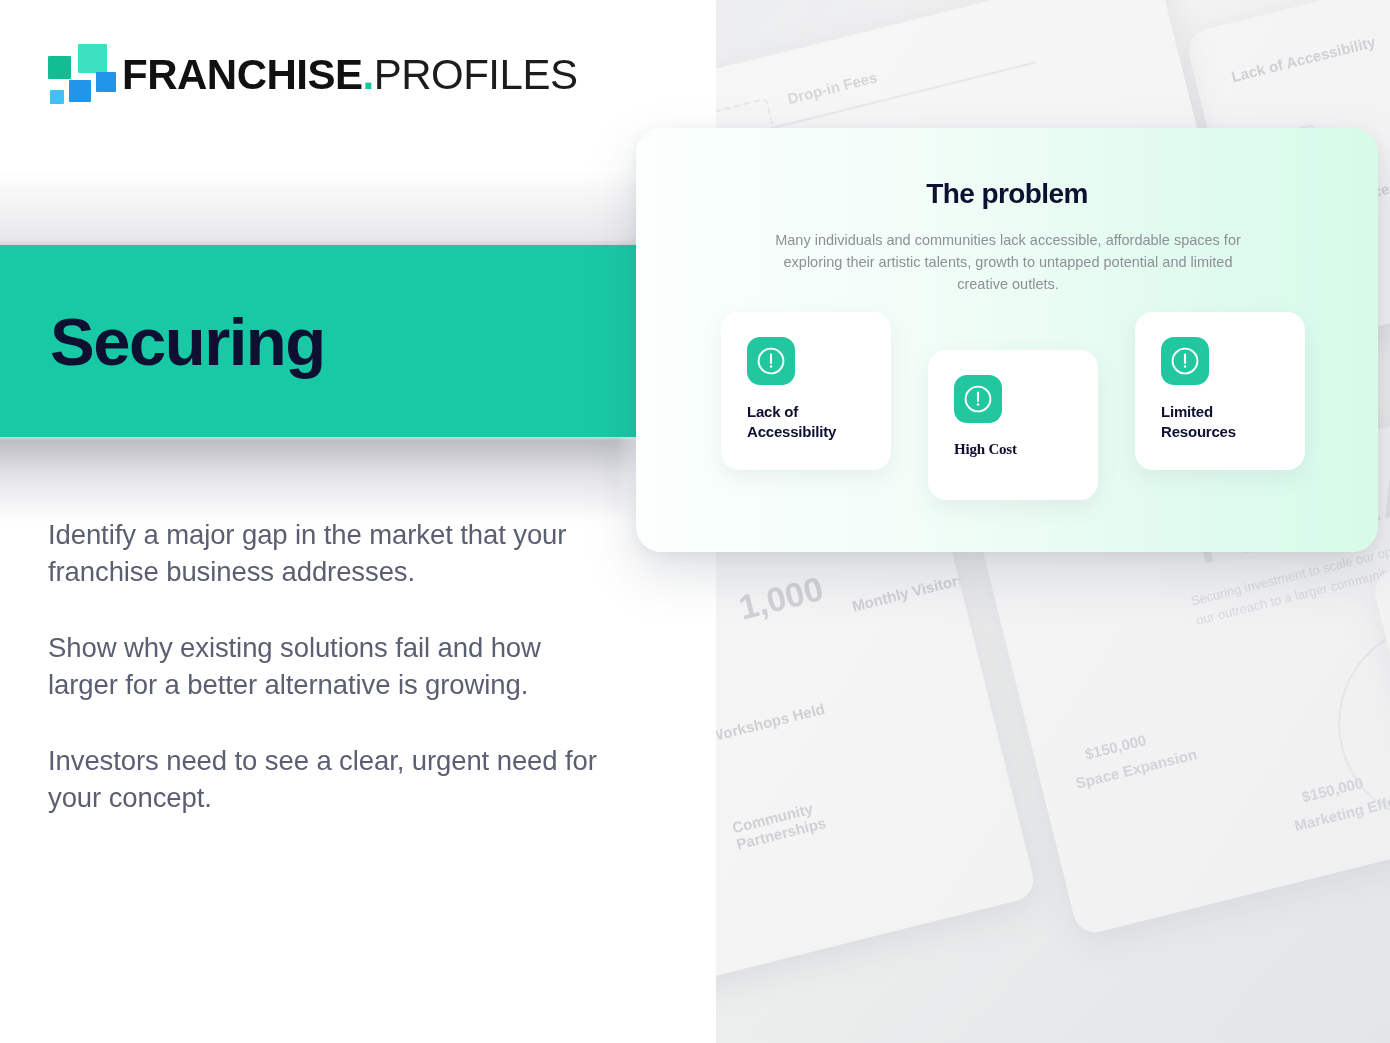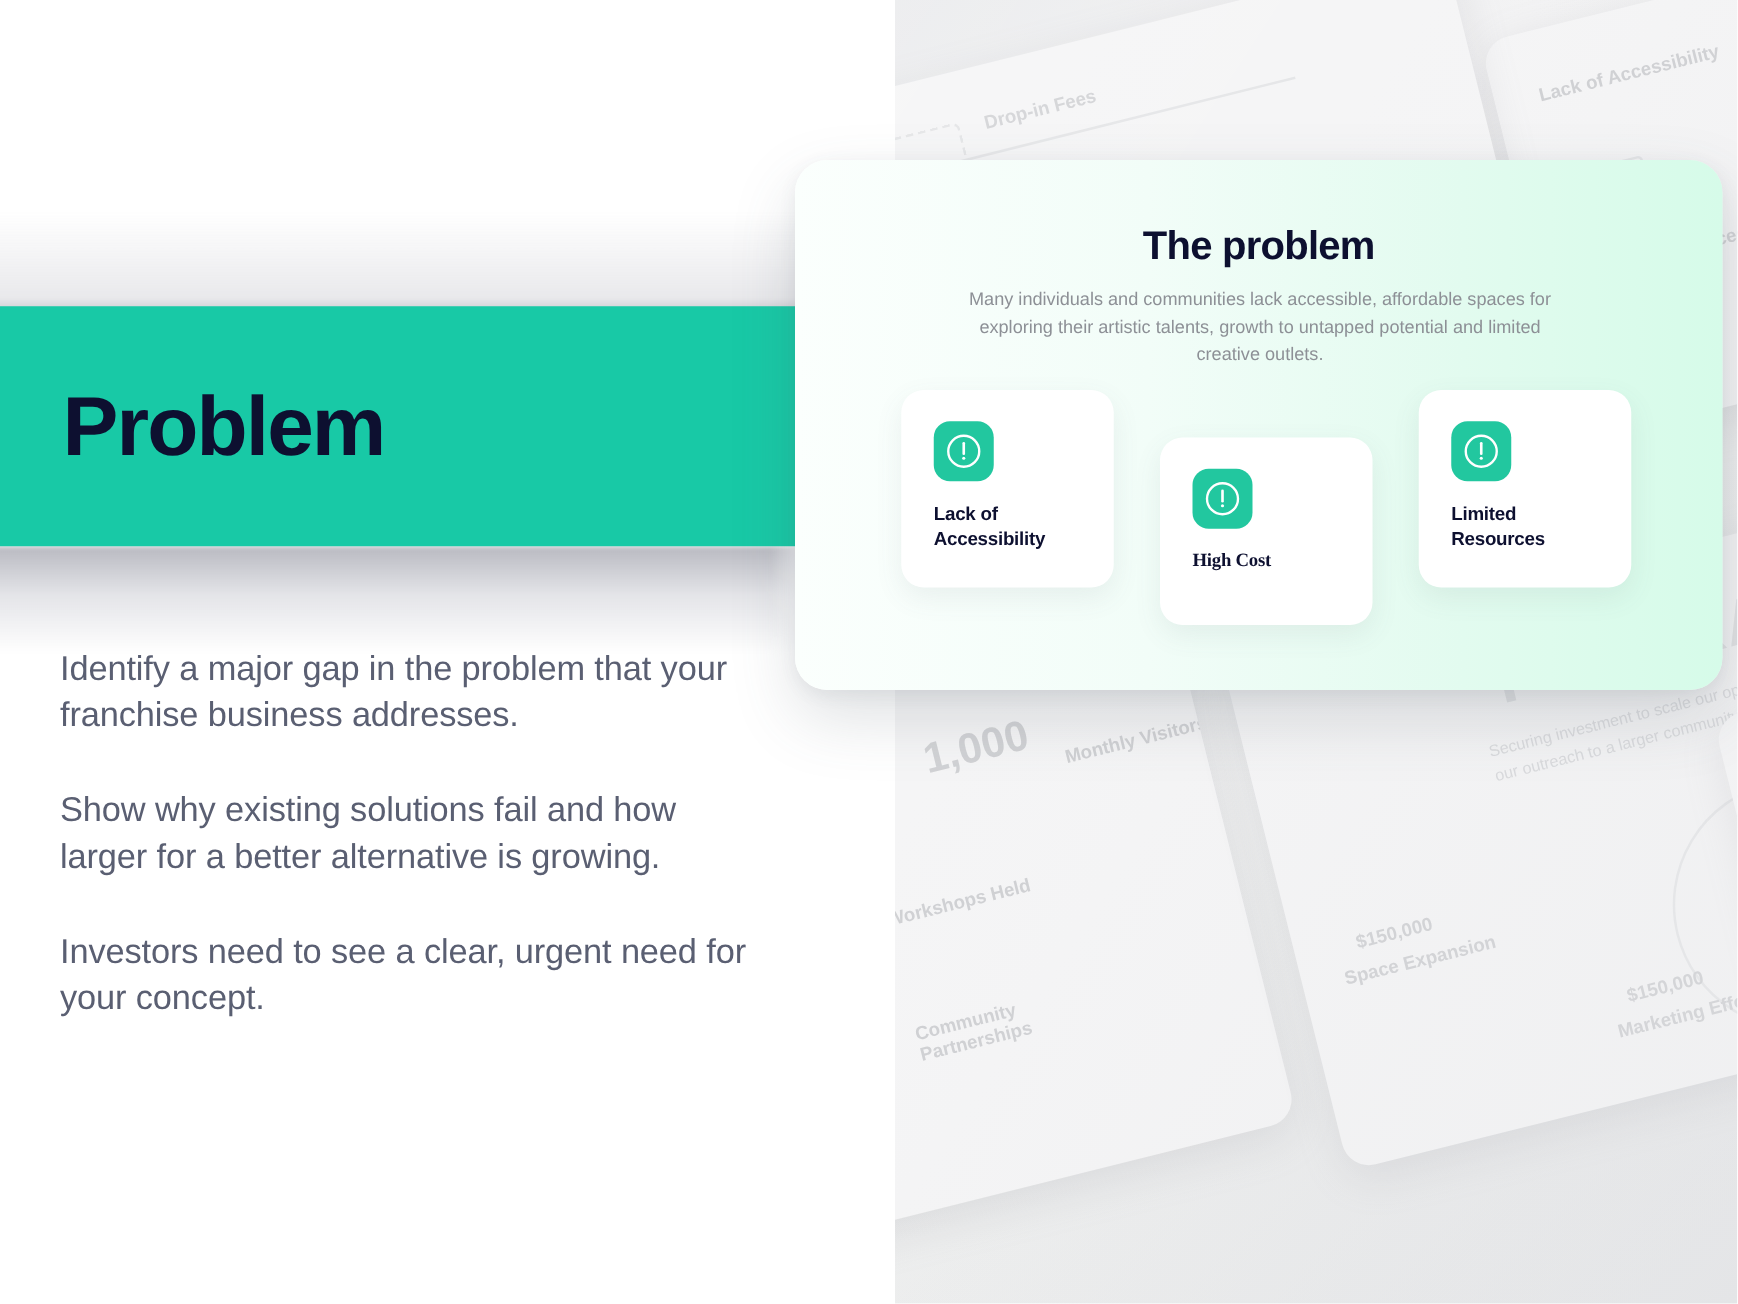--- a/index.html
+++ b/index.html
@@ -200,21 +200,21 @@
     border-radius: 26px;
     background: linear-gradient(to right, #fbfffd 0%, #f2fdf8 38%, #e2fbef 72%, #d6fbe9 100%);
     box-shadow: 0 22px 52px rgba(80,90,100,0.18), 0 4px 14px rgba(80,90,100,0.08);
     z-index: 10;
     overflow: hidden;
   }
   #slide-heading {
     position: absolute;
     left: 0; right: 0; top: 50px;
     text-align: center;
-    font-size: 32px;
+    font-size: 28px;
     font-weight: 800;
     color: #0d1030;
     letter-spacing: -0.6px;
   }
   #slide-sub {
     position: absolute;
     left: 128px; width: 488px; top: 102px;
     text-align: center;
     font-size: 14.5px;
     line-height: 1.5;
@@ -322,30 +322,42 @@
         
         
       </div>
 
     </div>
     <div id="bg-right-fade"></div>
   </div>
 
   <div id="left-panel">
 
+    <div id="logo-block">
+      <div id="logo-mark">
+        <span class="sq sq-a"></span>
+        <span class="sq sq-b"></span>
+        <span class="sq sq-c"></span>
+        <span class="sq sq-d"></span>
+        <span class="sq sq-e"></span>
+      </div>
+      <div id="logo-wordmark">
+        <span class="wm-bold">FRANCHISE</span><span class="wm-dot">.</span><span class="wm-thin">PROFILES</span>
+      </div>
+    </div>
 
     <div id="banner-shadow-top"></div>
     <div id="banner-shadow-bottom"></div>
 
     <div id="problem-banner">
-      <div id="problem-title">Problem</div>
+      <div id="problem-title">Securing</div>
     </div>
 
     <div id="left-copy">
-      <p>Identify a major gap in the problem that your franchise business addresses.</p>
+      <p>Identify a major gap in the market that your franchise business addresses.</p>
       <p>Show why existing solutions fail and how larger for a better alternative is growing.</p>
       <p>Investors need to see a clear, urgent need for your concept.</p>
     </div>
 
   </div>
 
   <div id="slide-card">
 
     <div id="slide-heading">The problem</div>
     <div id="slide-sub">Many individuals and communities lack accessible, affordable spaces for exploring their artistic talents, growth to untapped potential and limited creative outlets.</div>

